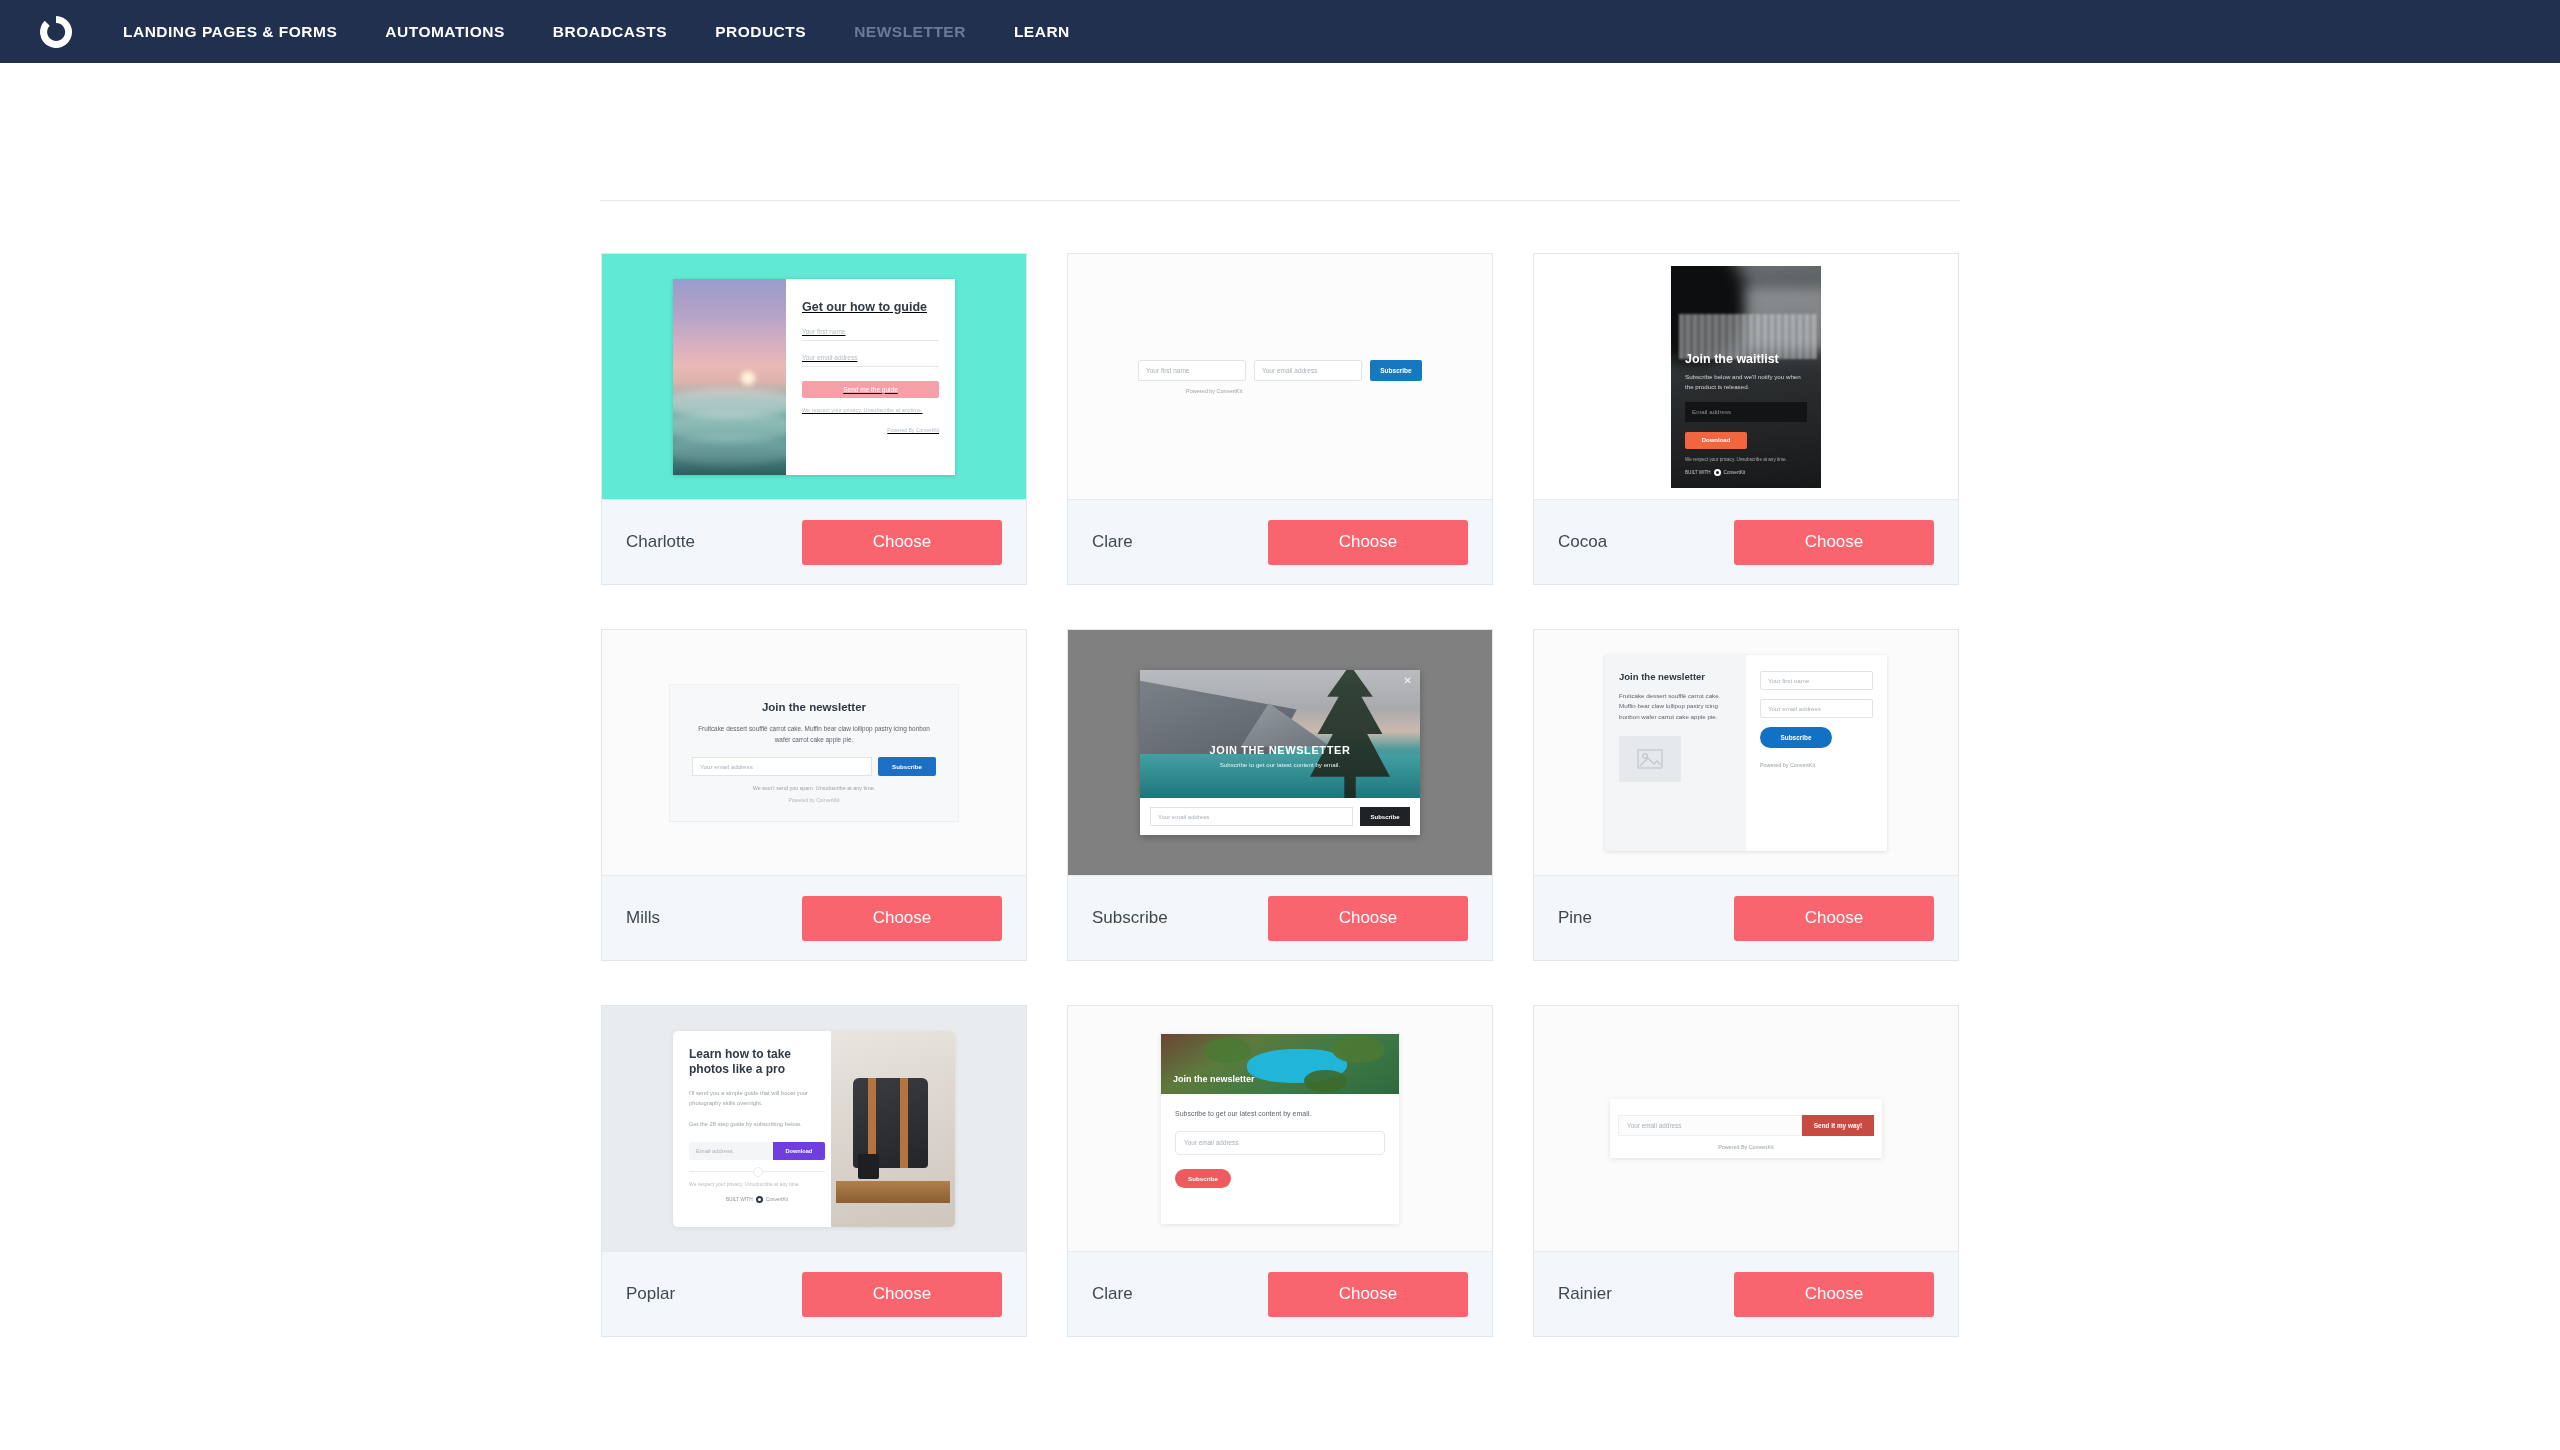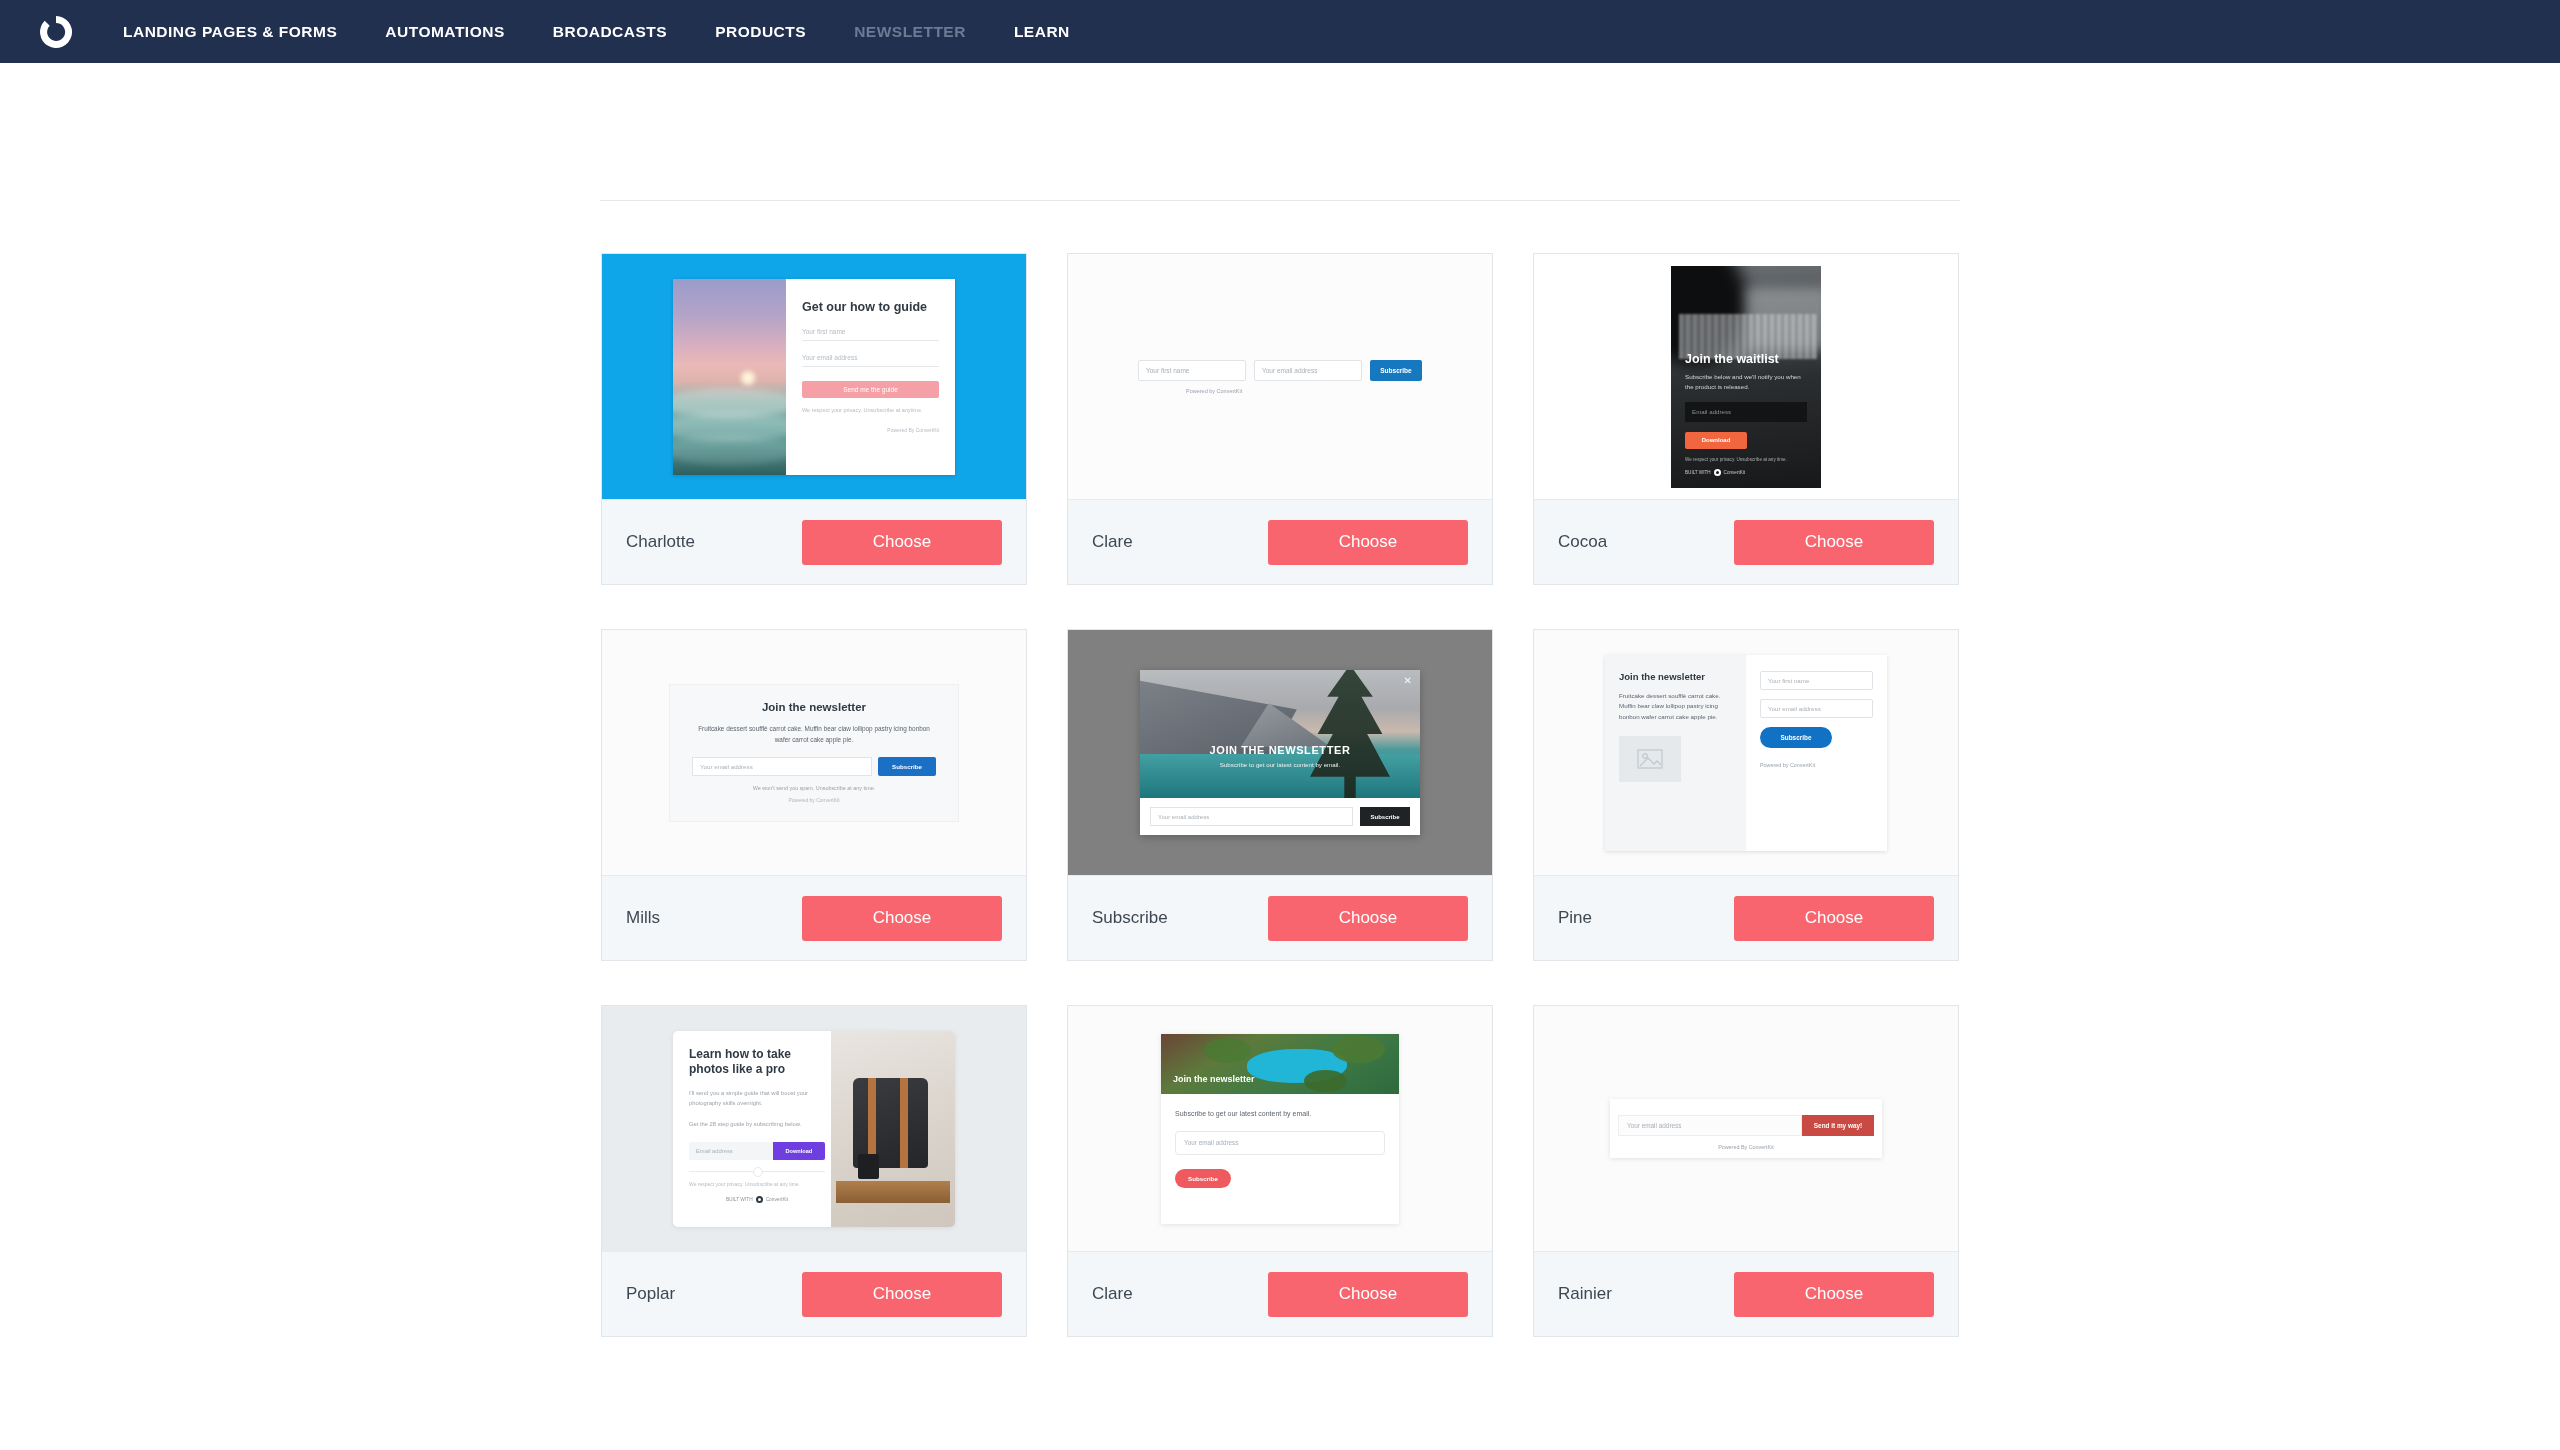--- a/index.html
+++ b/index.html
@@ -87,21 +87,21 @@
     color: #ffffff;
     border: none;
     border-radius: 3px;
     font-size: 17px;
     font-family: "Liberation Sans", sans-serif;
     cursor: pointer;
   }
 
   
   
-  .t-charlotte { background: #0ea5e9; }
+  .t-charlotte { background: #5eead4; text-decoration: underline; }
   .ch-wrap { width: 282px; height: 196px; display: flex; box-shadow: 0 1px 4px rgba(0,0,0,.16); }
   .ch-img {
     width: 113px;
     background:
       linear-gradient(to bottom,
         #9a9ccb 0%, #b3a3c8 18%, #d8afc0 34%,
         #eab9b6 44%, #dfb3ad 52%, #8fb2ab 62%,
         #6fa9a4 74%, #4f8d8a 86%, #2e5f5e 100%);
     position: relative; overflow: hidden;
   }

